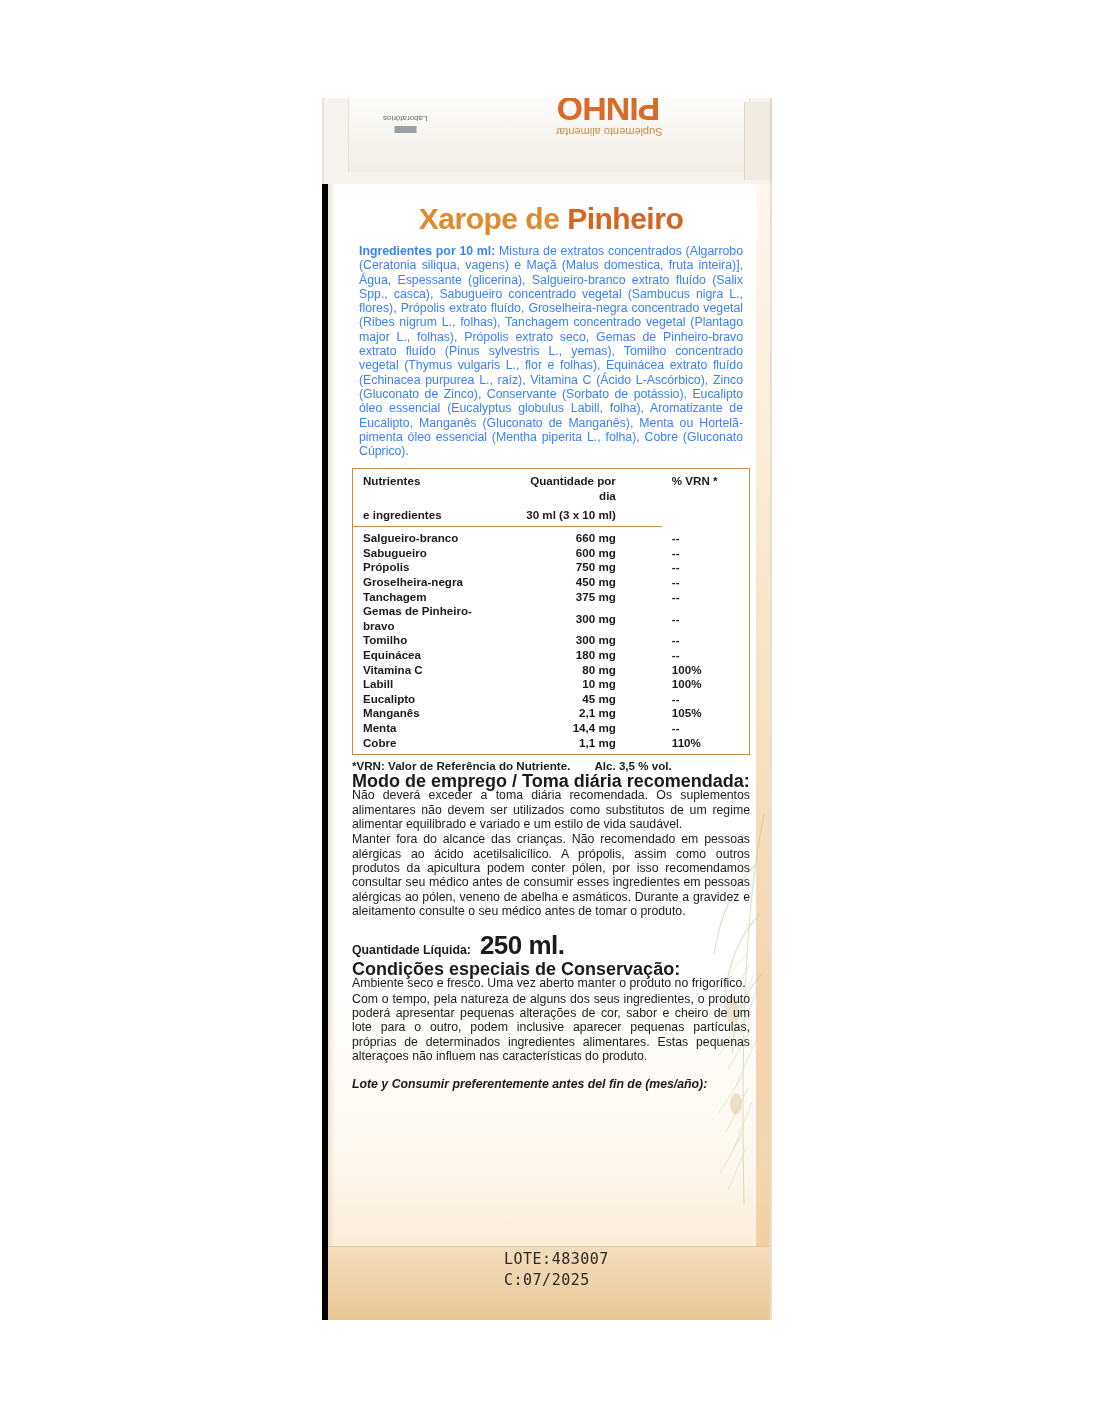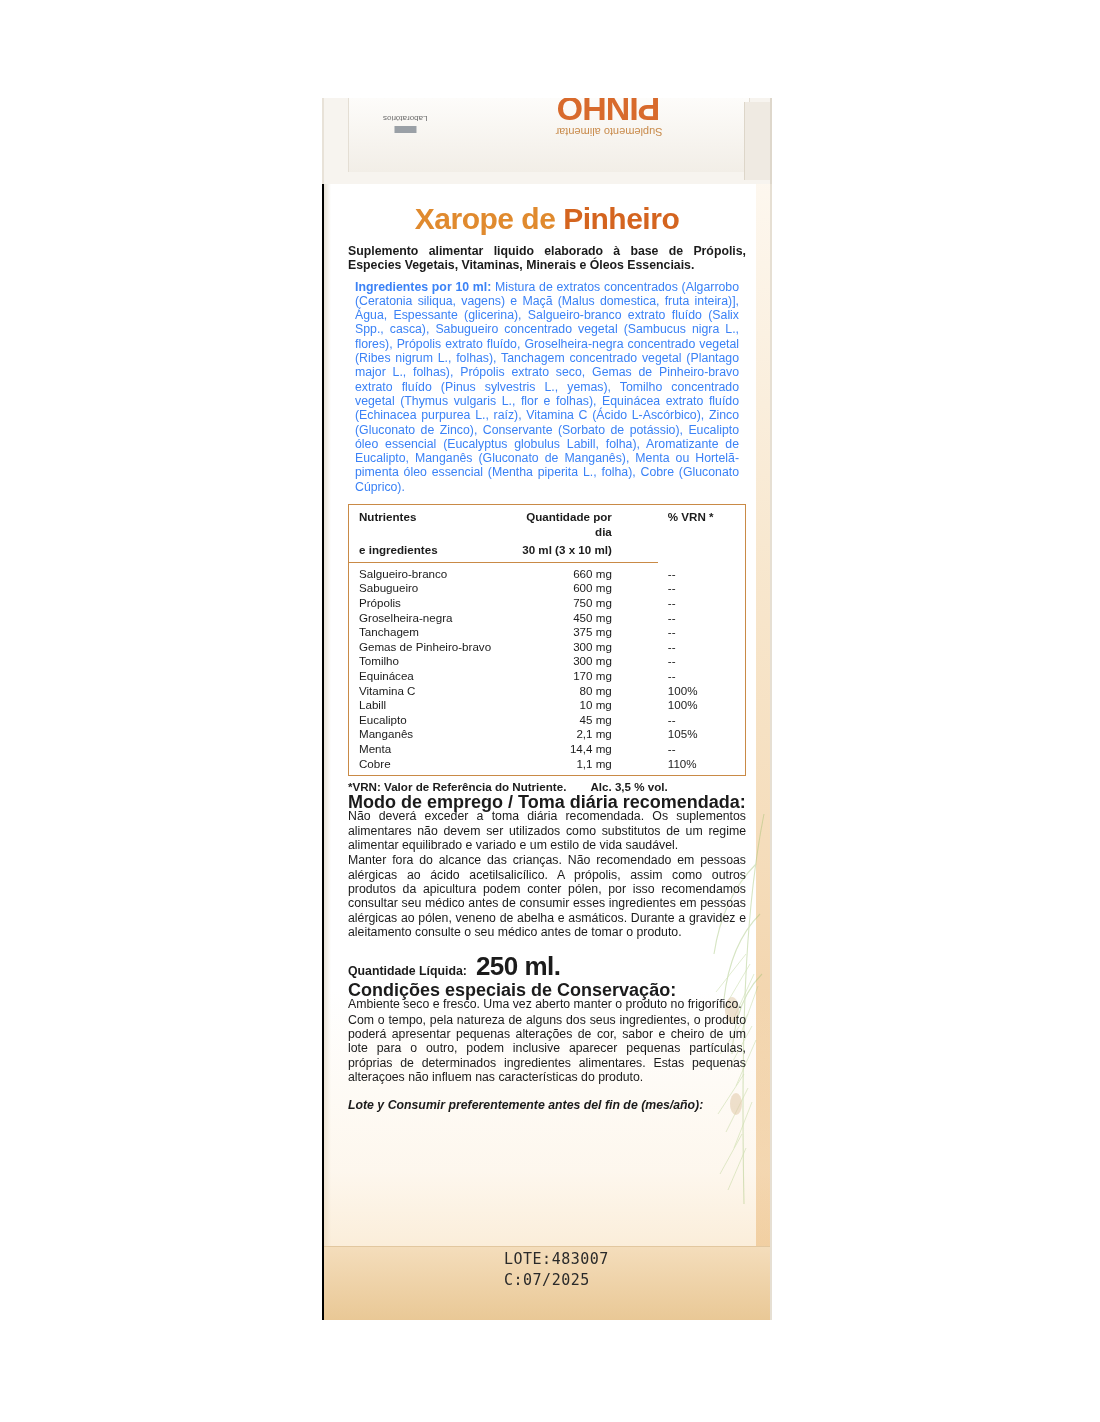--- a/index.html
+++ b/index.html
@@ -100,21 +100,21 @@
   }
 
   
   .face {
     position: absolute;
     left: 0;
     top: 86px;
     width: 450px;
     height: 1136px;
     background: #ffffff;
-    border-left: 2px solid #000000;
+    border-left: 6px solid #000000;
     border-right: 2px solid #e6dfd3;
     box-sizing: border-box;
     overflow: hidden;
   }
   
   .side-strip {
     position: absolute;
     right: 0;
     top: 0;
     width: 14px;
@@ -205,21 +205,21 @@
     border: 1.5px solid #c98a46;
     border-collapse: collapse;
     width: 398px;
     background: rgba(255,255,255,.75);
   }
   .nutri td, .nutri th {
     font-size: 11.6px;
     line-height: 14.6px;
     padding: 0 6px;
     color: #1b1b1b;
-    font-weight: 400;
+    font-weight: 700;
     text-align: left;
   }
   .nutri thead th {
     font-weight: 700;
     vertical-align: top;
     padding-top: 5px;
     padding-bottom: 4px;
   }
   .nutri thead tr.head-rule th { border-bottom: 1.2px solid #c98a46; padding-top:0; }
   .nutri .c-name { width: 175px; padding-left: 10px; }
@@ -328,21 +328,20 @@
         <ellipse cx="100" cy="300" rx="6" ry="11"></ellipse>
       </g>
     </svg>
 
     <div class="content">
 
       <h1 class="brand-title">
         <span class="b1">Xarope de </span><span class="b2">Pinheiro</span>
       </h1>
 
-      <p class="lead">Suplemento alimentar liquido elaborado à base de Própolis, Especies Vegetais, Vitaminas, Minerais e Óleos Essenciais.</p>
 
       <p class="ingredients">
         <span class="hdr">Ingredientes por 10 ml:</span><span> Mistura de extratos concentrados (Algarrobo (Ceratonia siliqua, vagens) e Maçã (Malus domestica, fruta inteira)], Água, Espessante (glicerina), Salgueiro-branco extrato fluído (Salix Spp., casca), Sabugueiro concentrado vegetal (Sambucus nigra L., flores), Própolis extrato fluído, Groselheira-negra concentrado vegetal (Ribes nigrum L., folhas), Tanchagem concentrado vegetal (Plantago major L., folhas), Própolis extrato seco, Gemas de Pinheiro-bravo extrato fluído (Pinus sylvestris L., yemas), Tomilho concentrado vegetal (Thymus vulgaris L., flor e folhas), Equinácea extrato fluído (Echinacea purpurea L., raíz), Vitamina C (Ácido L-Ascórbico), Zinco (Gluconato de Zinco), Conservante (Sorbato de potássio), Eucalipto óleo essencial (Eucalyptus globulus Labill, folha), Aromatizante de Eucalipto, Manganês (Gluconato de Manganês), Menta ou Hortelã-pimenta óleo essencial (Mentha piperita L., folha), Cobre (Gluconato Cúprico).</span>
       </p>
 
       <table class="nutri">
         <thead>
           <tr>
             <th class="c-name">Nutrientes</th>
             <th class="c-amt">Quantidade por dia</th>
@@ -384,21 +383,21 @@
               <td class="c-amt">300 mg</td>
               <td class="c-vrn">--</td>
             </tr>
           <tr>
               <td class="c-name">Tomilho</td>
               <td class="c-amt">300 mg</td>
               <td class="c-vrn">--</td>
             </tr>
           <tr>
               <td class="c-name">Equinácea</td>
-              <td class="c-amt">170 mg</td>
+              <td class="c-amt">180 mg</td>
               <td class="c-vrn">--</td>
             </tr>
           <tr>
               <td class="c-name">Vitamina C</td>
               <td class="c-amt">80 mg</td>
               <td class="c-vrn">100%</td>
             </tr>
           <tr>
               <td class="c-name">Labill</td>
               <td class="c-amt">10 mg</td>

